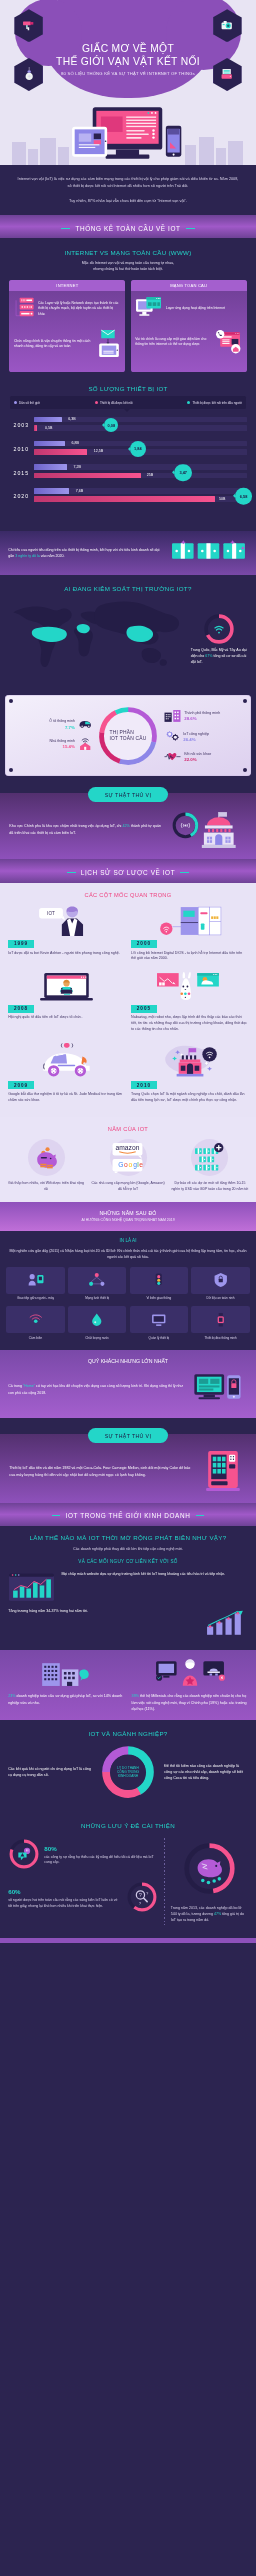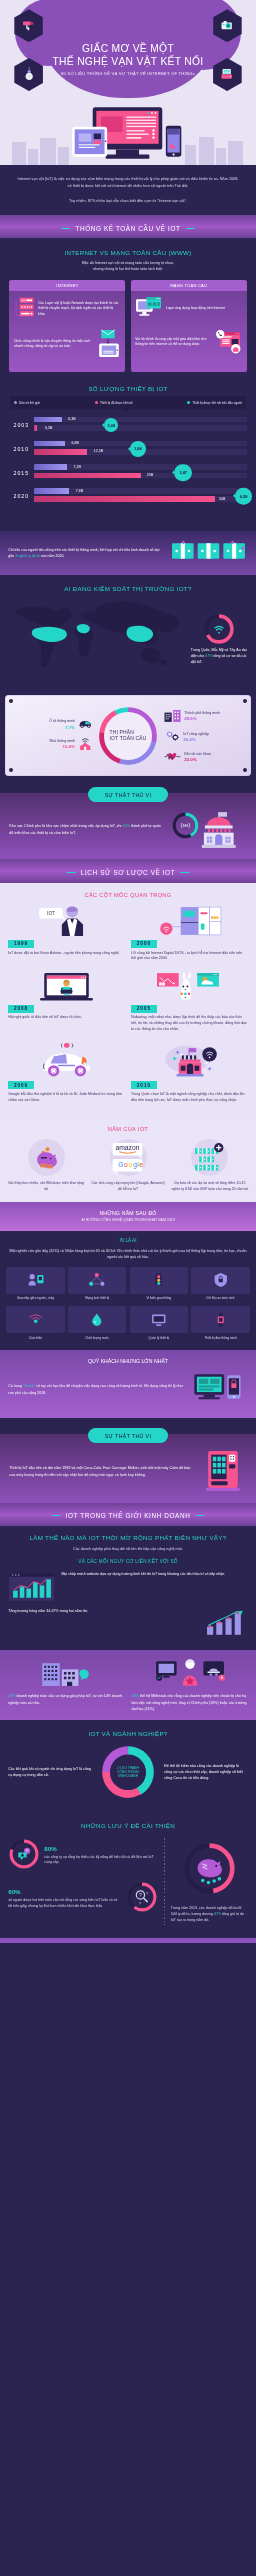--- a/index.html
+++ b/index.html
@@ -223,21 +223,21 @@
             <rect x="7" y="6.6" width="12" height="1.4"></rect>
             <rect x="7" y="9.2" width="12" height="1.4"></rect>
           </g>
         <rect x="3" y="12" width="20" height="9" rx="1.5" fill="#f6538f"></rect>
         <circle cx="20" cy="16" r="1" fill="#fff"></circle>
       </svg>
     </div>
 
     <div class="hero-title">
       <h1><span>GIẤC MƠ VỀ MỘT</span><br>
-          <span>THẾ NGHỆ VẠN VẬT KẾT NỐI</span></h1>
+          <span>THẾ GIỚI VẠN VẬT KẾT NỐI</span></h1>
       <div class="hero-sub">80 SỐ LIỆU THỐNG KÊ VÀ SỰ THẬT VỀ INTERNET OF THINGs</div>
     </div>
 
     <div class="devices">
       <svg width="256" height="57" viewBox="0 0 497 110">
 
         <rect x="180" y="4" width="135" height="82" rx="5" fill="#2a2150"></rect>
         <rect x="187" y="11" width="121" height="64" fill="#f6538f"></rect>
         <g fill="#fff" opacity=".85">
             <rect x="245" y="22" width="58" height="2.6"></rect>

